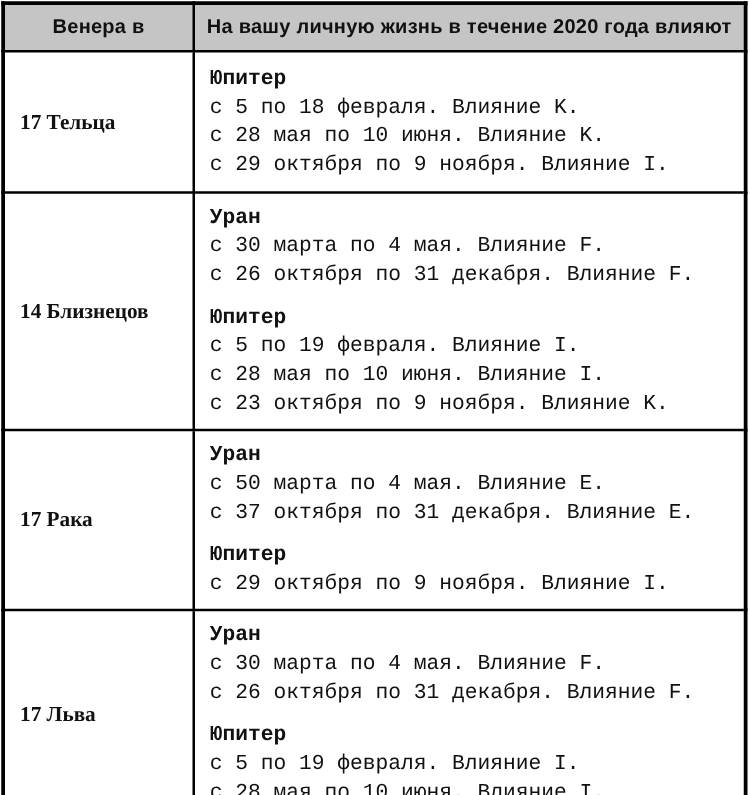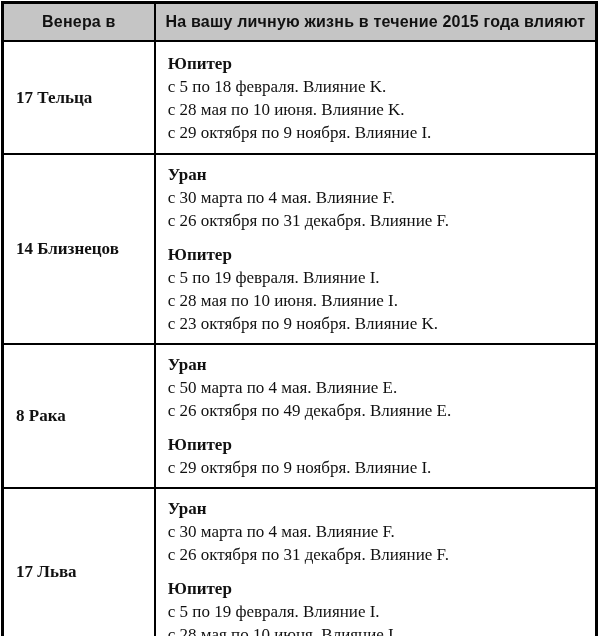--- a/index.html
+++ b/index.html
@@ -47,21 +47,21 @@
     font-family: "Liberation Serif", "DejaVu Serif", serif;
     font-weight: bold;
     font-size: 17px;
     vertical-align: middle;
     text-align: left;
     padding: 4px 6px 4px 12px;
   }
   td.detail-cell {
     vertical-align: middle;
     padding: 8px 8px 8px 12px;
-    font-family: Liberation Serif, serif;
+    font-family: Liberation Mono, monospace;
     font-size: 17px;
   }
   .planet-block + .planet-block {
     margin-top: 11px;
   }
   .planet-name {
     font-weight: bold;
     line-height: 23px;
   }
   .period-line {
@@ -77,21 +77,21 @@
 
 <div class="page">
   <table class="venus-table">
     <colgroup>
       <col class="sign-col">
       <col class="detail-col">
     </colgroup>
     <thead>
       <tr>
         <th class="hdr">Венера в</th>
-        <th class="hdr">На вашу личную жизнь в течение 2015 года влияют</th>
+        <th class="hdr">На вашу личную жизнь в течение 2020 года влияют</th>
       </tr>
     </thead>
     <tbody>
 
       <tr class="r1">
         <td class="sign-cell">17 Тельца</td>
         <td class="detail-cell">
           <div class="planet-block">
             <div class="planet-name">Юпитер</div>
             <div class="period-line">с 5 по 18 февраля. Влияние K.</div>
@@ -112,26 +112,26 @@
           <div class="planet-block">
             <div class="planet-name">Юпитер</div>
             <div class="period-line">с 5 по 19 февраля. Влияние I.</div>
             <div class="period-line">с 28 мая по 10 июня. Влияние I.</div>
             <div class="period-line">с 23 октября по 9 ноября. Влияние K.</div>
           </div>
         </td>
       </tr>
 
       <tr class="r3">
-        <td class="sign-cell">8 Рака</td>
+        <td class="sign-cell">17 Рака</td>
         <td class="detail-cell">
           <div class="planet-block">
             <div class="planet-name">Уран</div>
             <div class="period-line">с 50 марта по 4 мая. Влияние E.</div>
-            <div class="period-line">с 26 октября по 49 декабря. Влияние E.</div>
+            <div class="period-line">с 37 октября по 31 декабря. Влияние E.</div>
           </div>
           <div class="planet-block">
             <div class="planet-name">Юпитер</div>
             <div class="period-line">с 29 октября по 9 ноября. Влияние I.</div>
           </div>
         </td>
       </tr>
 
       <tr class="r4">
         <td class="sign-cell">17 Льва</td>

